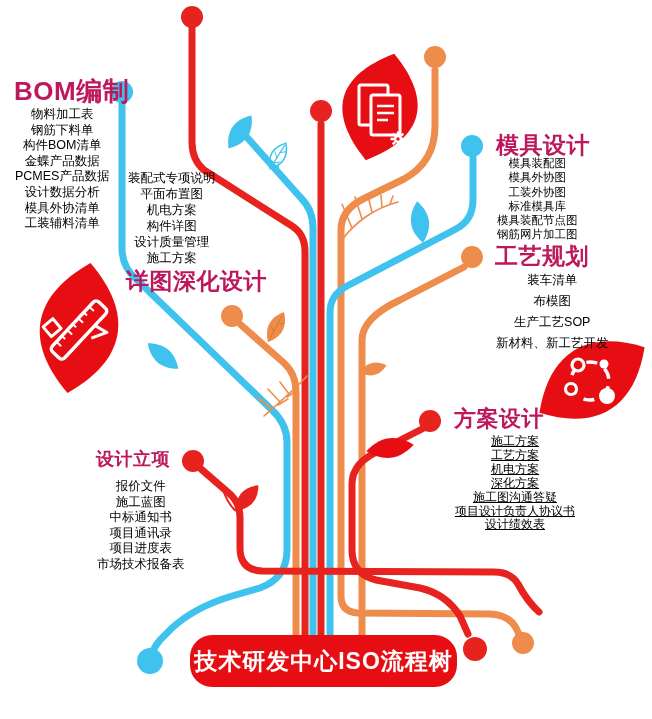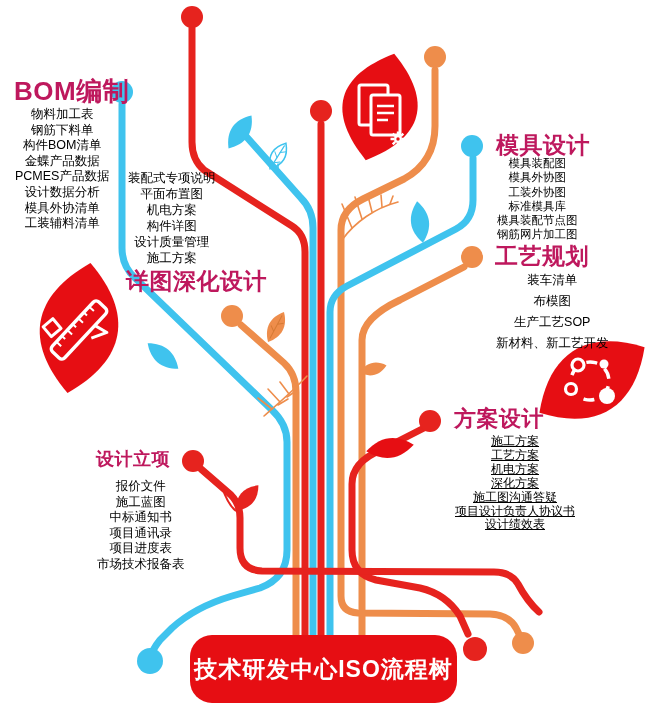--- a/index.html
+++ b/index.html
@@ -16,21 +16,21 @@
   .detail-list{left:128px;top:170px;font-size:12.5px;line-height:16px;}
   .detail-title{left:126px;top:266px;font-size:23px;}
   .mold-title{left:496px;top:130px;font-size:23px;}
   .mold-list{left:497px;top:156px;font-size:11.5px;line-height:14.3px;}
   .process-title{left:495px;top:241px;font-size:23px;}
   .process-list{left:496px;top:270px;font-size:12.5px;line-height:21px;}
   .scheme-title{left:454px;top:404px;font-size:22px;}
   .scheme-list{left:455px;top:435px;font-size:12px;line-height:13.9px;text-decoration:underline;}
   .project-title{left:96px;top:447px;font-size:18px;}
   .project-list{left:97px;top:479px;font-size:12.5px;line-height:15.6px;}
-  .banner{position:absolute;z-index:4;left:190px;top:635px;width:267px;height:68px;
+  .banner{position:absolute;z-index:4;left:190px;top:635px;width:267px;height:52px;
           background:#e60e13;border-radius:22px;display:flex;align-items:center;justify-content:center;}
   .banner-label{color:#ffffff;font-weight:700;font-size:23px;letter-spacing:1px;white-space:nowrap;}
 </style>
 </head>
 <body>
 
 <div class="stage">
 
   <svg class="tree" width="652" height="719" viewBox="0 0 652 719">
 

